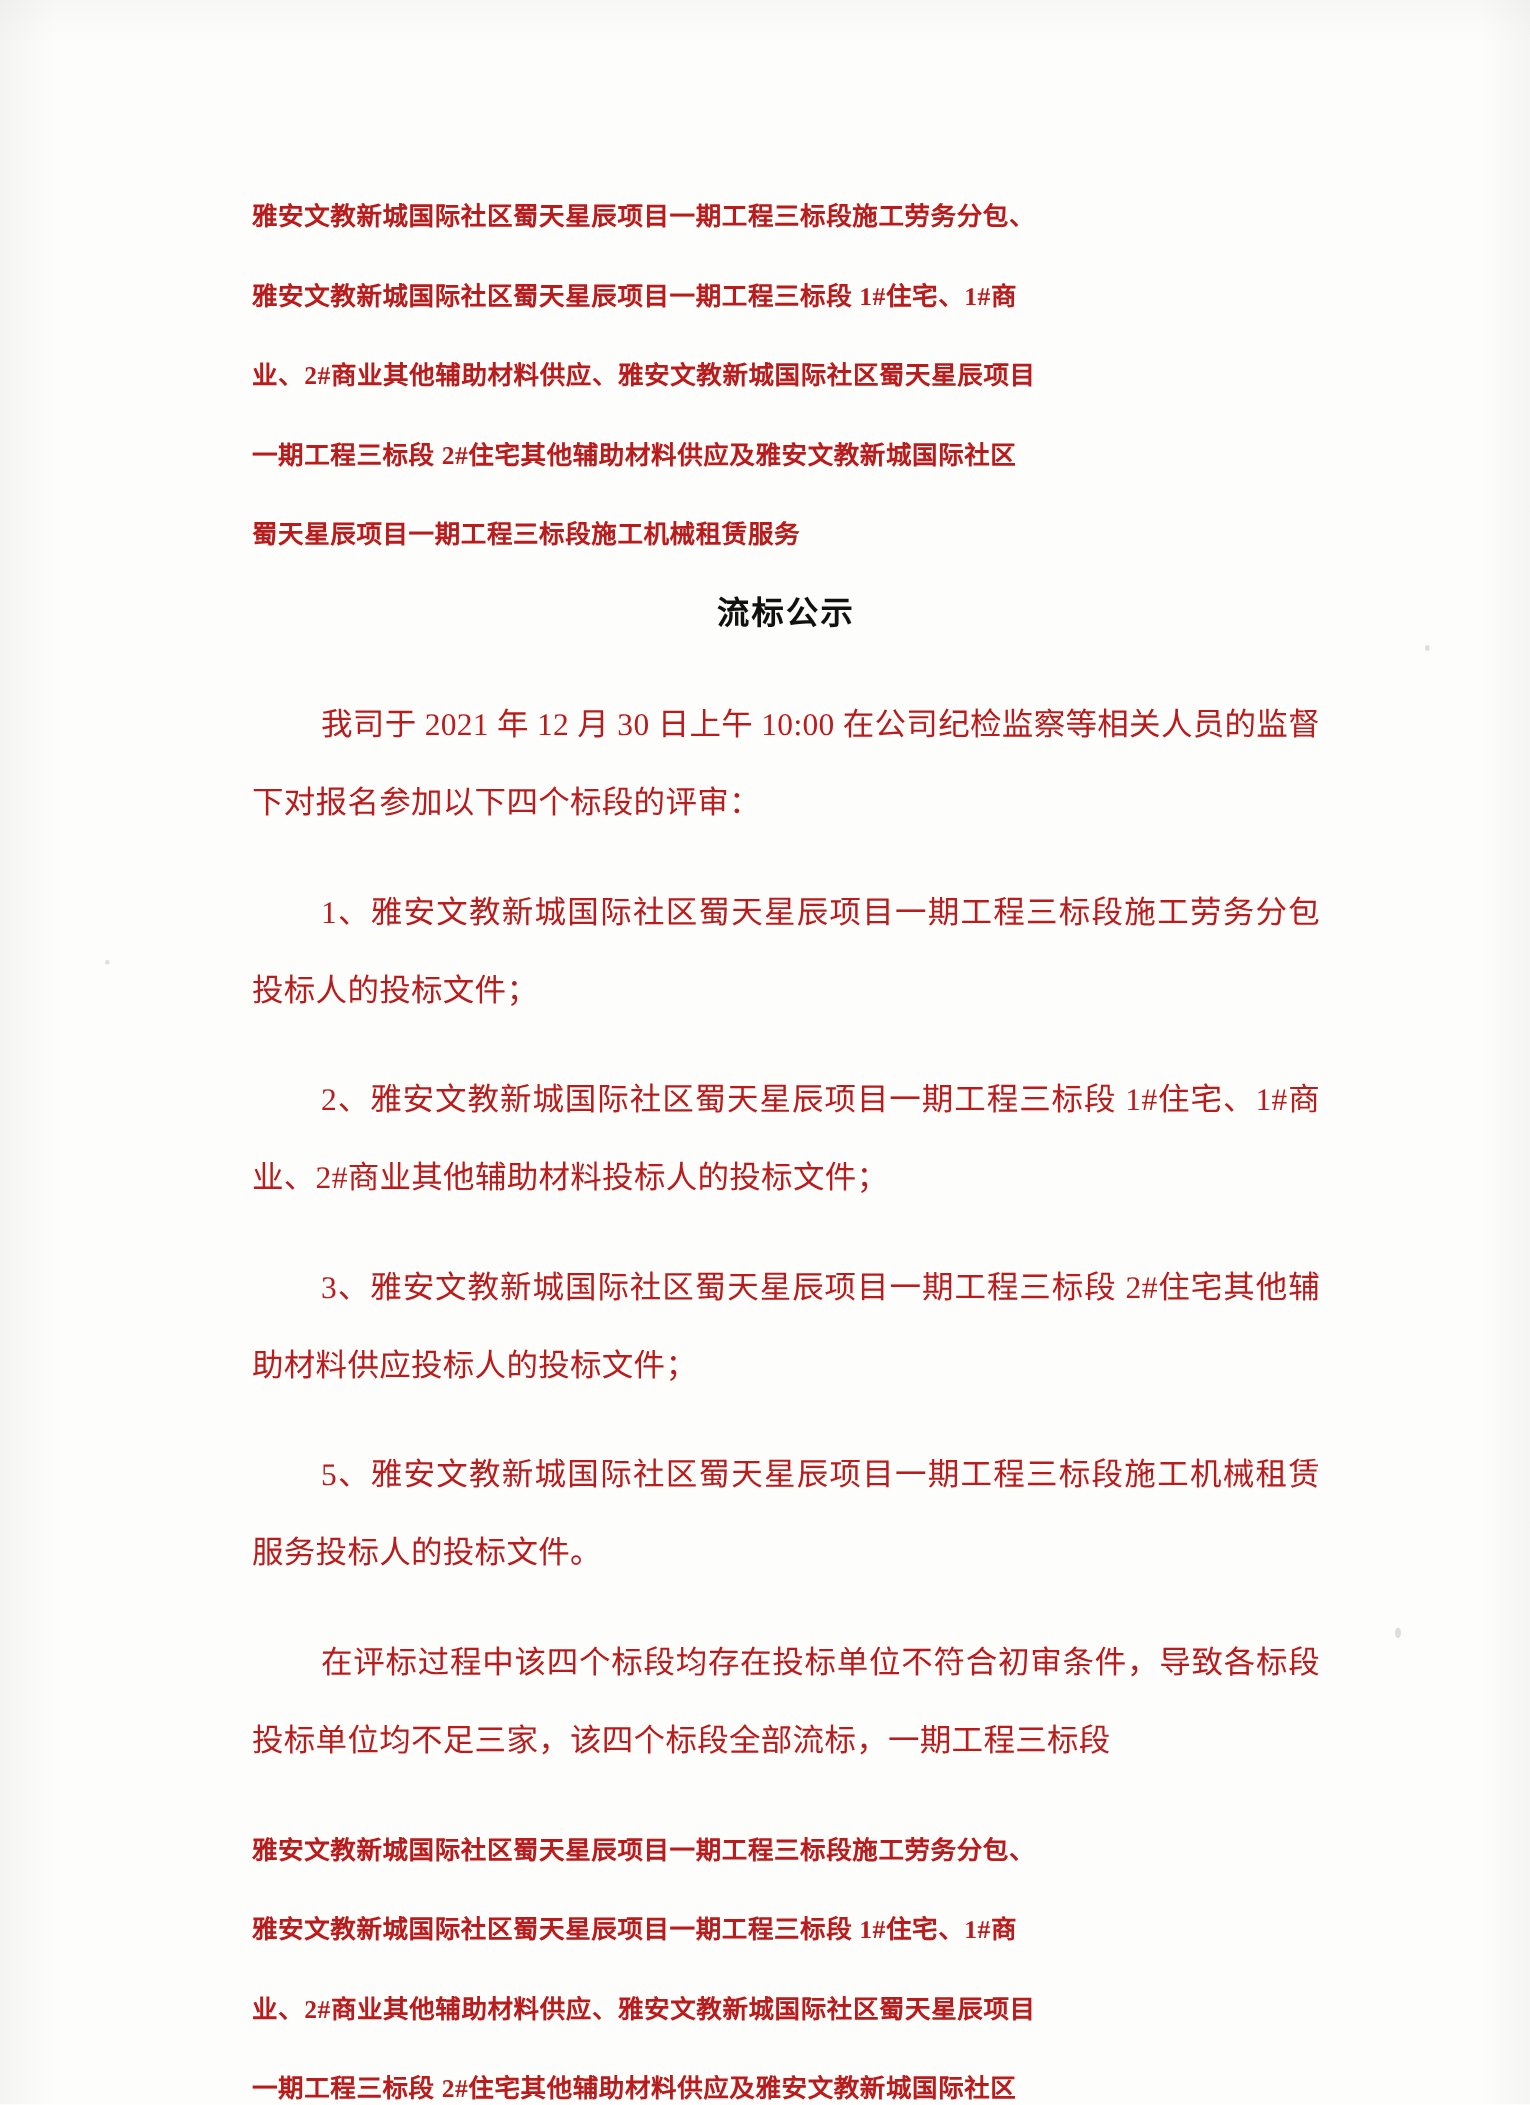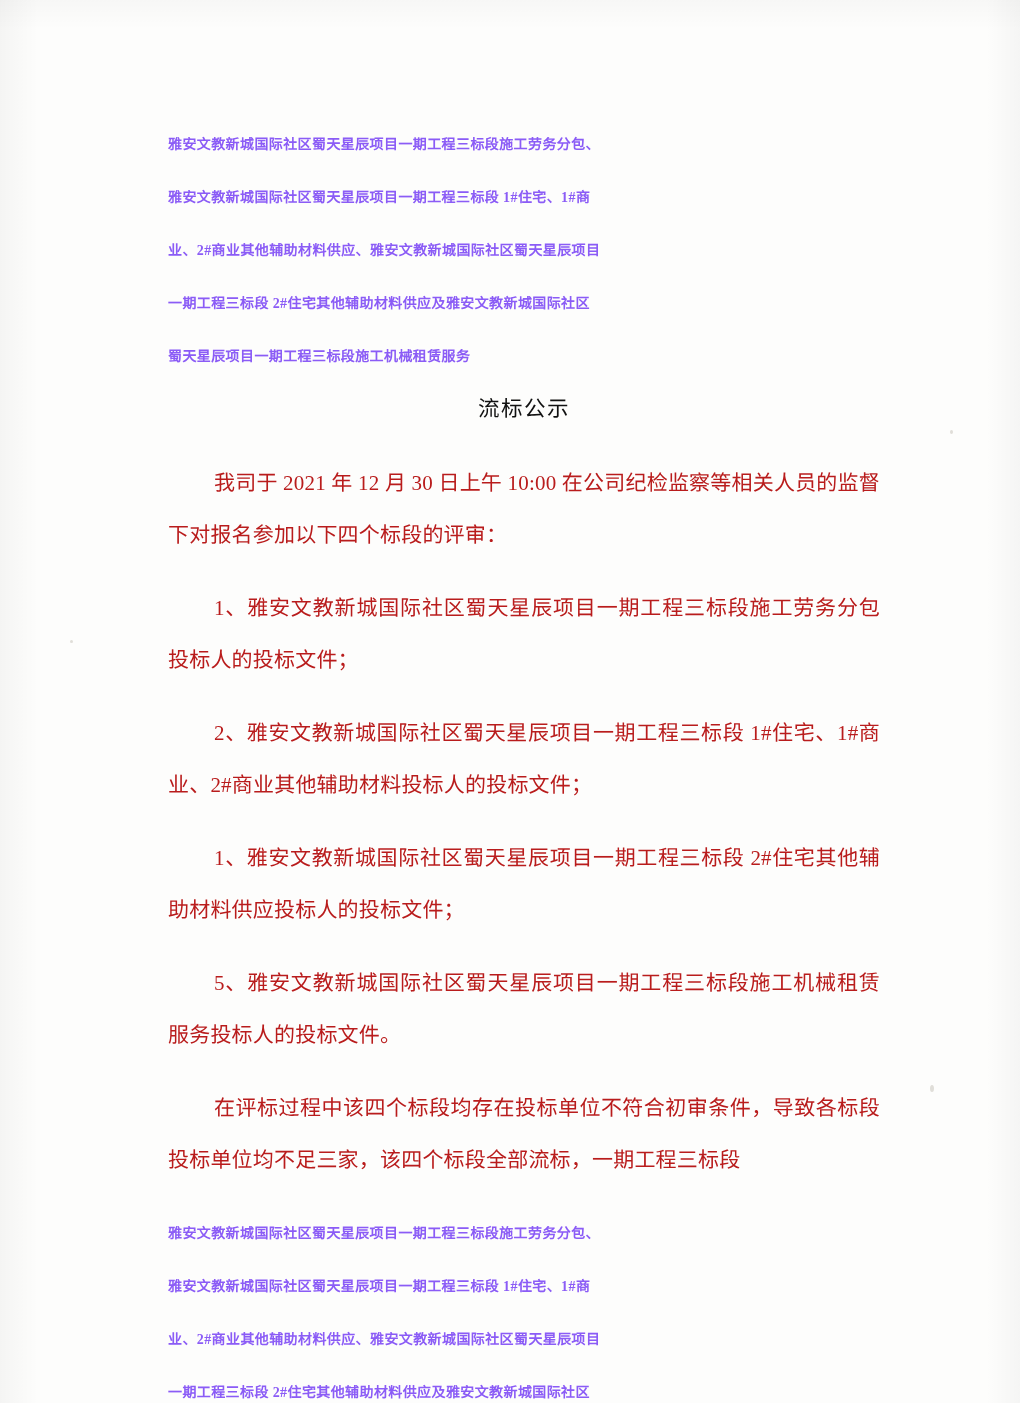--- a/index.html
+++ b/index.html
@@ -39,32 +39,32 @@
     top: 118px;
     width: 712px;
   }
 
   .title-block {
     margin: 0;
   }
 
   .title-line {
     font-weight: bold;
-    font-size: 14px;
+    font-size: 17px;
     line-height: 53px;
     letter-spacing: 0.4px;
-    color: #8b5cf6;
+    color: #b91c1c;
     white-space: nowrap;
   }
   .title-line.center {
     text-align: left;
   }
 
   .subtitle {
-    font-weight: normal;
+    font-weight: bold;
     font-size: 21.5px;
     line-height: 53px;
     text-align: center;
     letter-spacing: 1.5px;
     color: #111111;
   }
 
   .para {
     font-size: 21px;
     line-height: 52px;
@@ -110,21 +110,21 @@
       <div class="title-line">一期工程三标段 2#住宅其他辅助材料供应及雅安文教新城国际社区</div>
       <div class="title-line center">蜀天星辰项目一期工程三标段施工机械租赁服务</div>
     </div>
 
     <div class="subtitle">流标公示</div>
 
     <p class="para indent">我司于 2021 年 12 月 30 日上午 10:00 在公司纪检监察等相关人员的监督下对报名参加以下四个标段的评审：</p>
 
     <p class="para list-item">1、雅安文教新城国际社区蜀天星辰项目一期工程三标段施工劳务分包投标人的投标文件；</p>
     <p class="para list-item">2、雅安文教新城国际社区蜀天星辰项目一期工程三标段 1#住宅、1#商业、2#商业其他辅助材料投标人的投标文件；</p>
-    <p class="para list-item">1、雅安文教新城国际社区蜀天星辰项目一期工程三标段 2#住宅其他辅助材料供应投标人的投标文件；</p>
+    <p class="para list-item">3、雅安文教新城国际社区蜀天星辰项目一期工程三标段 2#住宅其他辅助材料供应投标人的投标文件；</p>
     <p class="para list-item">5、雅安文教新城国际社区蜀天星辰项目一期工程三标段施工机械租赁服务投标人的投标文件。</p>
 
     <p class="para indent">在评标过程中该四个标段均存在投标单位不符合初审条件，导致各标段投标单位均不足三家，该四个标段全部流标，一期工程三标段</p>
 
     <div class="closing-block">
       <div class="title-line">雅安文教新城国际社区蜀天星辰项目一期工程三标段施工劳务分包、</div>
       <div class="title-line">雅安文教新城国际社区蜀天星辰项目一期工程三标段 1#住宅、1#商</div>
       <div class="title-line">业、2#商业其他辅助材料供应、雅安文教新城国际社区蜀天星辰项目</div>
       <div class="title-line">一期工程三标段 2#住宅其他辅助材料供应及雅安文教新城国际社区</div>
     </div>

